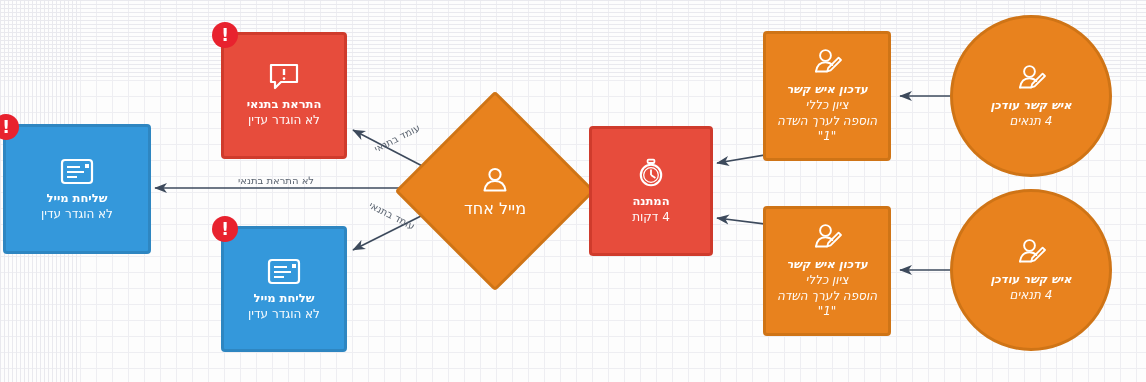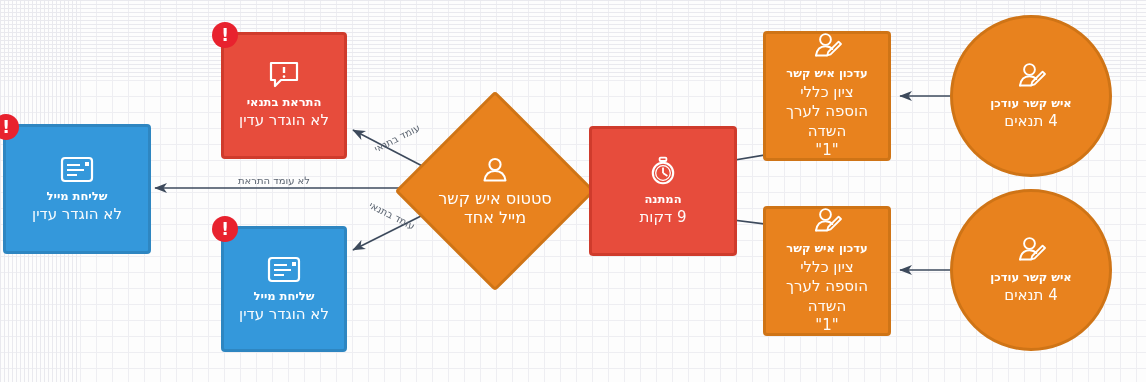--- a/index.html
+++ b/index.html
@@ -43,31 +43,31 @@
     border-style: solid;
   }
   .node .title {
     font-weight: bold;
     font-size: 11.5px;
     line-height: 1.25;
     margin-top: 5px;
     white-space: nowrap;
   }
   .node .sub {
-    font-size: 15px;
+    font-size: 12px;
     line-height: 1.3;
     margin-top: 2px;
     opacity: 0.97;
   }
   .node .icon { display: block; line-height: 0; }
 
   .rect-node { border-width: 3px; border-radius: 4px; }
   .blue  { background: #3498db; border-color: #2e86c1; }
   .red   { background: #e74c3c; border-color: #cf3b2c; }
-  .orange{ background: #e8821e; border-color: #cf7416; }
+  .orange{ background: #e8821e; border-color: #cf7416; font-style: italic; }
 
   .diamond-wrap {
     position: absolute;
     display: flex;
     align-items: center;
     justify-content: center;
   }
   .diamond-shape {
     position: absolute;
     left: 0; top: 0;
@@ -191,38 +191,37 @@
 
   <div class="diamond-wrap" style="left:424px; top:120px; width:142px; height:142px;">
     <div class="diamond-shape"></div>
     <div class="diamond-content">
       <span class="icon">
         <svg width="30" height="30" viewBox="0 0 30 30">
           <circle cx="15" cy="9.5" r="5.6" fill="none" stroke="#fff" stroke-width="2"></circle>
           <path d="M4.5 25.5 C5.5 18.5 10 16 15 16 C20 16 24.5 18.5 25.5 25.5 Z" fill="none" stroke="#fff" stroke-width="2" stroke-linejoin="round"></path>
         </svg>
       </span>
-      <div class="title">סטטוס איש קשר</div>
       <div class="sub">מייל אחד</div>
     </div>
   </div>
 
-  <div class="node rect-node red" style="left:589px; top:126px; width:148px; height:130px;">
+  <div class="node rect-node red" style="left:589px; top:126px; width:124px; height:130px;">
     <span class="icon">
       <svg width="32" height="32" viewBox="0 0 32 32">
         <circle cx="16" cy="18" r="10.2" fill="none" stroke="#fff" stroke-width="2.1"></circle>
         <circle cx="16" cy="18" r="7.3" fill="none" stroke="#fff" stroke-width="1.3"></circle>
         <rect x="12.6" y="2.6" width="6.8" height="3.4" rx="1" fill="none" stroke="#fff" stroke-width="1.8"></rect>
         <line x1="16" y1="6" x2="16" y2="8.2" stroke="#fff" stroke-width="1.8"></line>
         <line x1="16" y1="18" x2="16" y2="12.4" stroke="#fff" stroke-width="1.8"></line>
         <line x1="16" y1="18" x2="20.4" y2="21" stroke="#fff" stroke-width="1.8"></line>
       </svg>
     </span>
     <div class="title">המתנה</div>
-    <div class="sub">9 דקות</div>
+    <div class="sub">4 דקות</div>
   </div>
 
   <div class="node rect-node orange" style="left:763px; top:31px; width:128px; height:130px;">
     <span class="icon">
       <svg width="32" height="30" viewBox="0 0 32 30">
         <circle cx="14.5" cy="8.5" r="5.4" fill="none" stroke="#fff" stroke-width="1.9"></circle>
         <path d="M5 24.5 C6 17.8 10 15.2 14.5 15.2 C17.2 15.2 19.6 16.1 21.4 18" fill="none" stroke="#fff" stroke-width="1.9" stroke-linecap="round"></path>
         <path d="M5 24.5 H16" stroke="#fff" stroke-width="1.9" stroke-linecap="round"></path>
         <path d="M27.6 10.6 L30 13 L19.6 23.4 L16.2 24.4 L17.2 21 Z" fill="none" stroke="#fff" stroke-width="1.8" stroke-linejoin="round"></path>
       </svg>
@@ -269,17 +268,17 @@
         <path d="M5 24.5 H16" stroke="#fff" stroke-width="1.9" stroke-linecap="round"></path>
         <path d="M27.6 10.6 L30 13 L19.6 23.4 L16.2 24.4 L17.2 21 Z" fill="none" stroke="#fff" stroke-width="1.8" stroke-linejoin="round"></path>
       </svg>
     </span>
     <div class="title">איש קשר עודכן</div>
     <div class="sub">4 תנאים</div>
   </div>
 
   <div class="edge-label" style="left:367px; top:122px; transform: rotate(-27deg); transform-origin: right top;">עומד בתנאי</div>
 
-  <div class="edge-label" style="left:238px; top:175px;">לא עומד התראת</div>
+  <div class="edge-label" style="left:238px; top:175px;">לא התראת בתנאי</div>
 
   <div class="edge-label" style="left:367px; top:222px; transform: rotate(27deg); transform-origin: right top;">עומד בתנאי</div>
 
 </div>
 
 </body></html>

